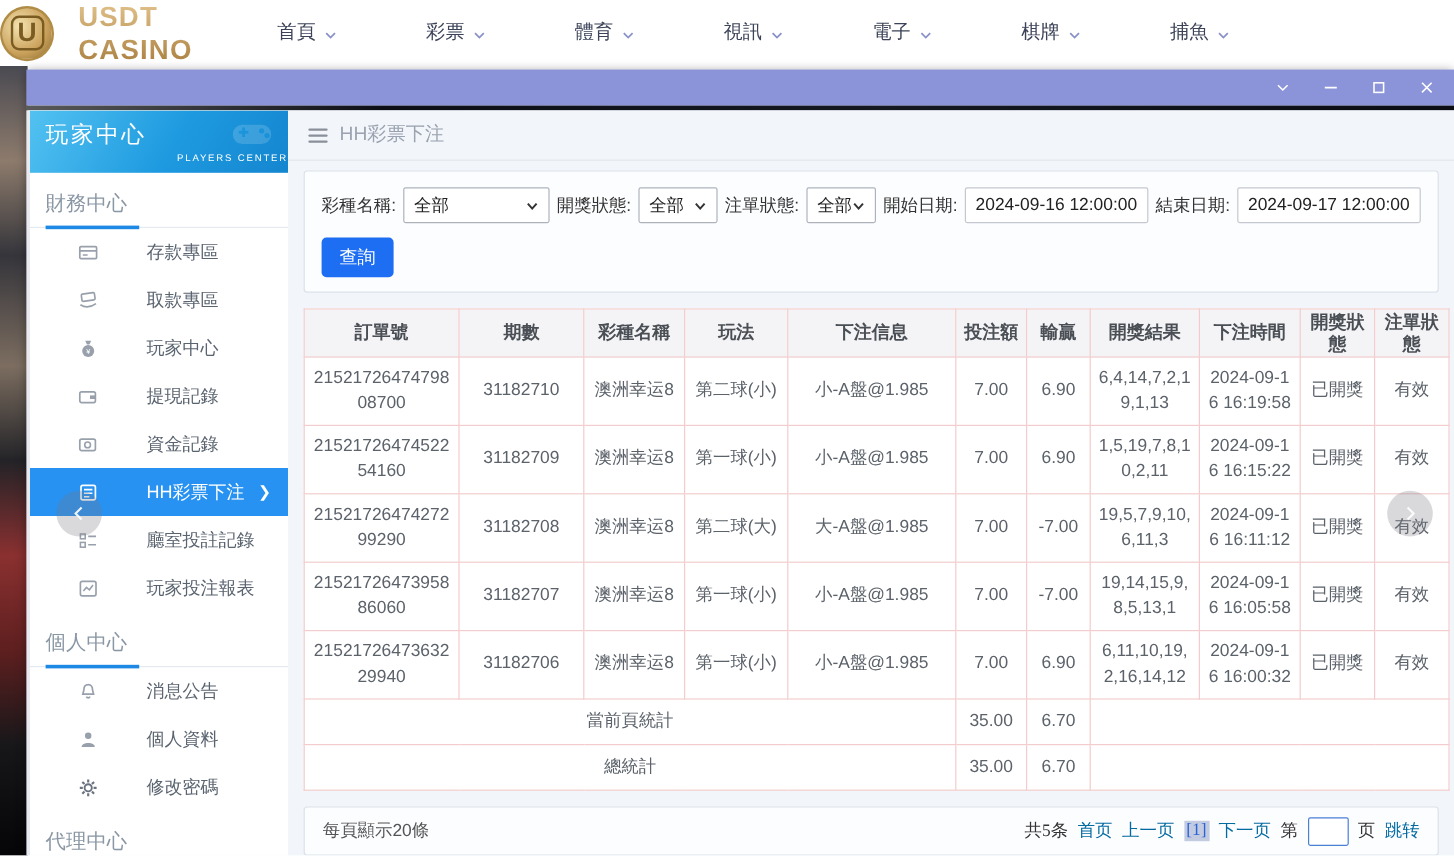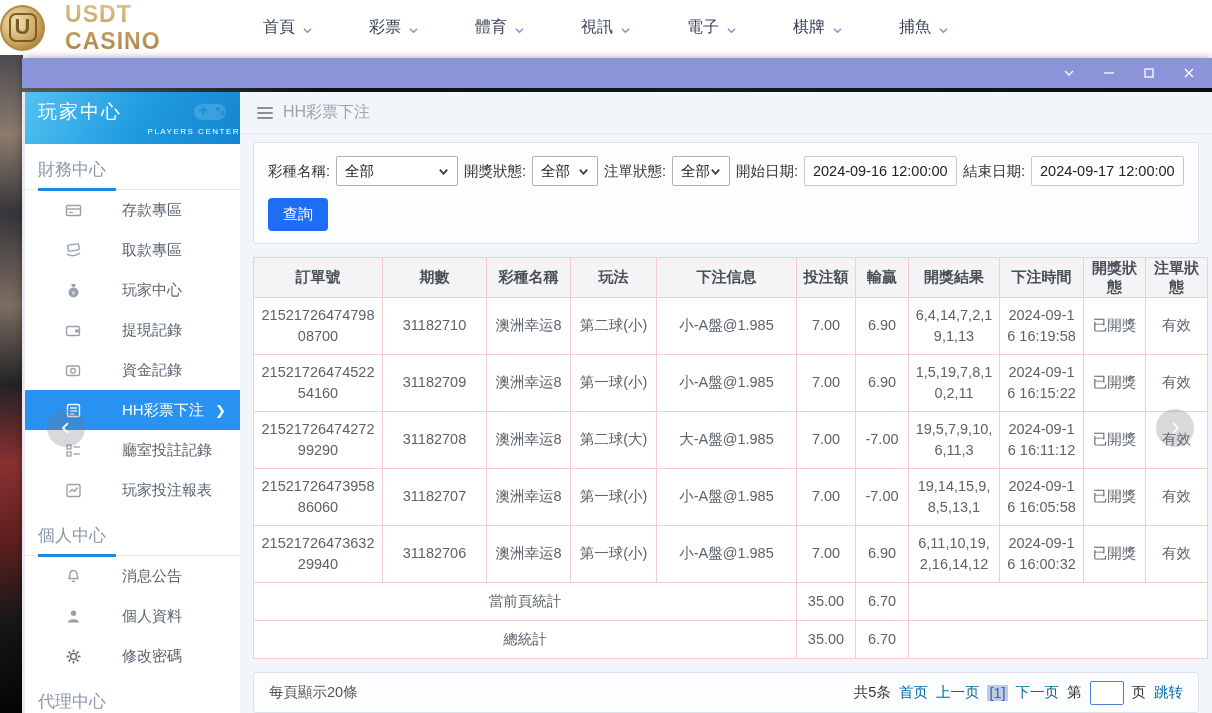--- a/index.html
+++ b/index.html
@@ -5,21 +5,21 @@
   * { margin:0; padding:0; box-sizing:border-box; }
   html,body { width:1212px; height:713px; overflow:hidden; font-family:"Liberation Sans","DejaVu Sans",sans-serif; background:#fff; }
   .page { position:relative; width:1212px; height:713px; }
 
   
   .topnav { position:absolute; left:0; top:0; width:1212px; height:55px; background:#fff; display:flex; align-items:center; }
   .brand { display:flex; align-items:center; margin-left:6px; width:225px; }
   .coin { width:46px; height:46px; border-radius:50%; background:radial-gradient(circle at 35% 35%, #f4e3b0, #c9a05a 60%, #8a6a30); border:2px solid #b08c46; display:flex; align-items:center; justify-content:center; margin-left:-6px; }
   .coin span { font-weight:bold; font-size:22px; color:#7a5c22; border:2px solid #7a5c22; border-radius:7px; padding:0 4px; line-height:1.1; }
   .brand-name { margin-left:20px; font-size:23px; font-weight:bold; letter-spacing:1px; color:#c9a263; background:linear-gradient(180deg,#e2c38c,#a97f3f); -webkit-background-clip:text; background-clip:text; -webkit-text-fill-color:transparent; }
-  .nav-items { display:flex; align-items:center; gap:56px; margin-left:32px; }
+  .nav-items { display:flex; align-items:center; gap:74px; }
   .nav-item { display:flex; align-items:center; gap:7px; cursor:pointer; }
   .nav-item .lbl { font-size:16px; color:#3c4358; }
   .chev { width:11px; height:11px; display:inline-block; }
 
   
   .bg-strip { position:absolute; left:0; top:55px; width:23px; height:658px;
     background:linear-gradient(180deg,#4a4a52 0%,#8d7b6c 12%,#35353b 24%,#7c6d60 38%,#232327 50%,#8a3030 62%,#5e1f1f 74%,#17171a 86%,#050507 100%); }
 
   
   .modal { position:absolute; left:22px; top:58px; width:1190px; height:655px; display:flex; flex-direction:column; box-shadow:0 0 8px rgba(0,0,0,.35); }
@@ -61,21 +61,21 @@
   .table-wrap { margin:13px 13px 0 13px; }
   table { width:954px; border-collapse:collapse; table-layout:fixed; background:#fff; }
   th,td { border:1px solid #f3cdcd; text-align:center; vertical-align:middle; }
   th { height:40px; font-size:15px; color:#4a4f55; background:#f4f4f6; font-weight:bold; padding:0 2px; }
   td { height:57px; font-size:14.5px; color:#5c626a; padding:2px 5px; word-break:break-all; line-height:1.45; }
   tr.sum td { height:38px; word-break:normal; }
 
   
   .pagebar { margin:13px 13px 0 13px; background:#fcfdff; border:1px solid #dce1ea; border-radius:3px; height:50px; display:flex; align-items:center; justify-content:space-between; padding:0 15px; }
   .psize { font-size:14.5px; color:#555; }
-  .pager { display:flex; align-items:center; gap:8px; font-size:14.5px; color:#333; }
+  .pager { display:flex; align-items:center; gap:8px; font-size:14.5px; color:#333;font-family:Liberation Serif, serif; }
   .plink { color:#0369a1; cursor:pointer; }
   .pcur { color:#2a62d9; background:#c3cbe0; padding:0 2px; cursor:pointer; }
   .jump-input { width:34px; height:24px; border:1px solid #4a7fd4; border-radius:2px; font-size:14px; text-align:center; font-family:inherit; }
 
   
   .circ { position:absolute; width:38px; height:38px; border-radius:50%; background:rgba(120,120,130,.28); display:flex; align-items:center; justify-content:center; cursor:pointer; z-index:5; }
   .circ svg { opacity:.9; }
   .circ.left { left:47px; top:409px; }
   .circ.right { left:1156px; top:409px; }
 </style>

